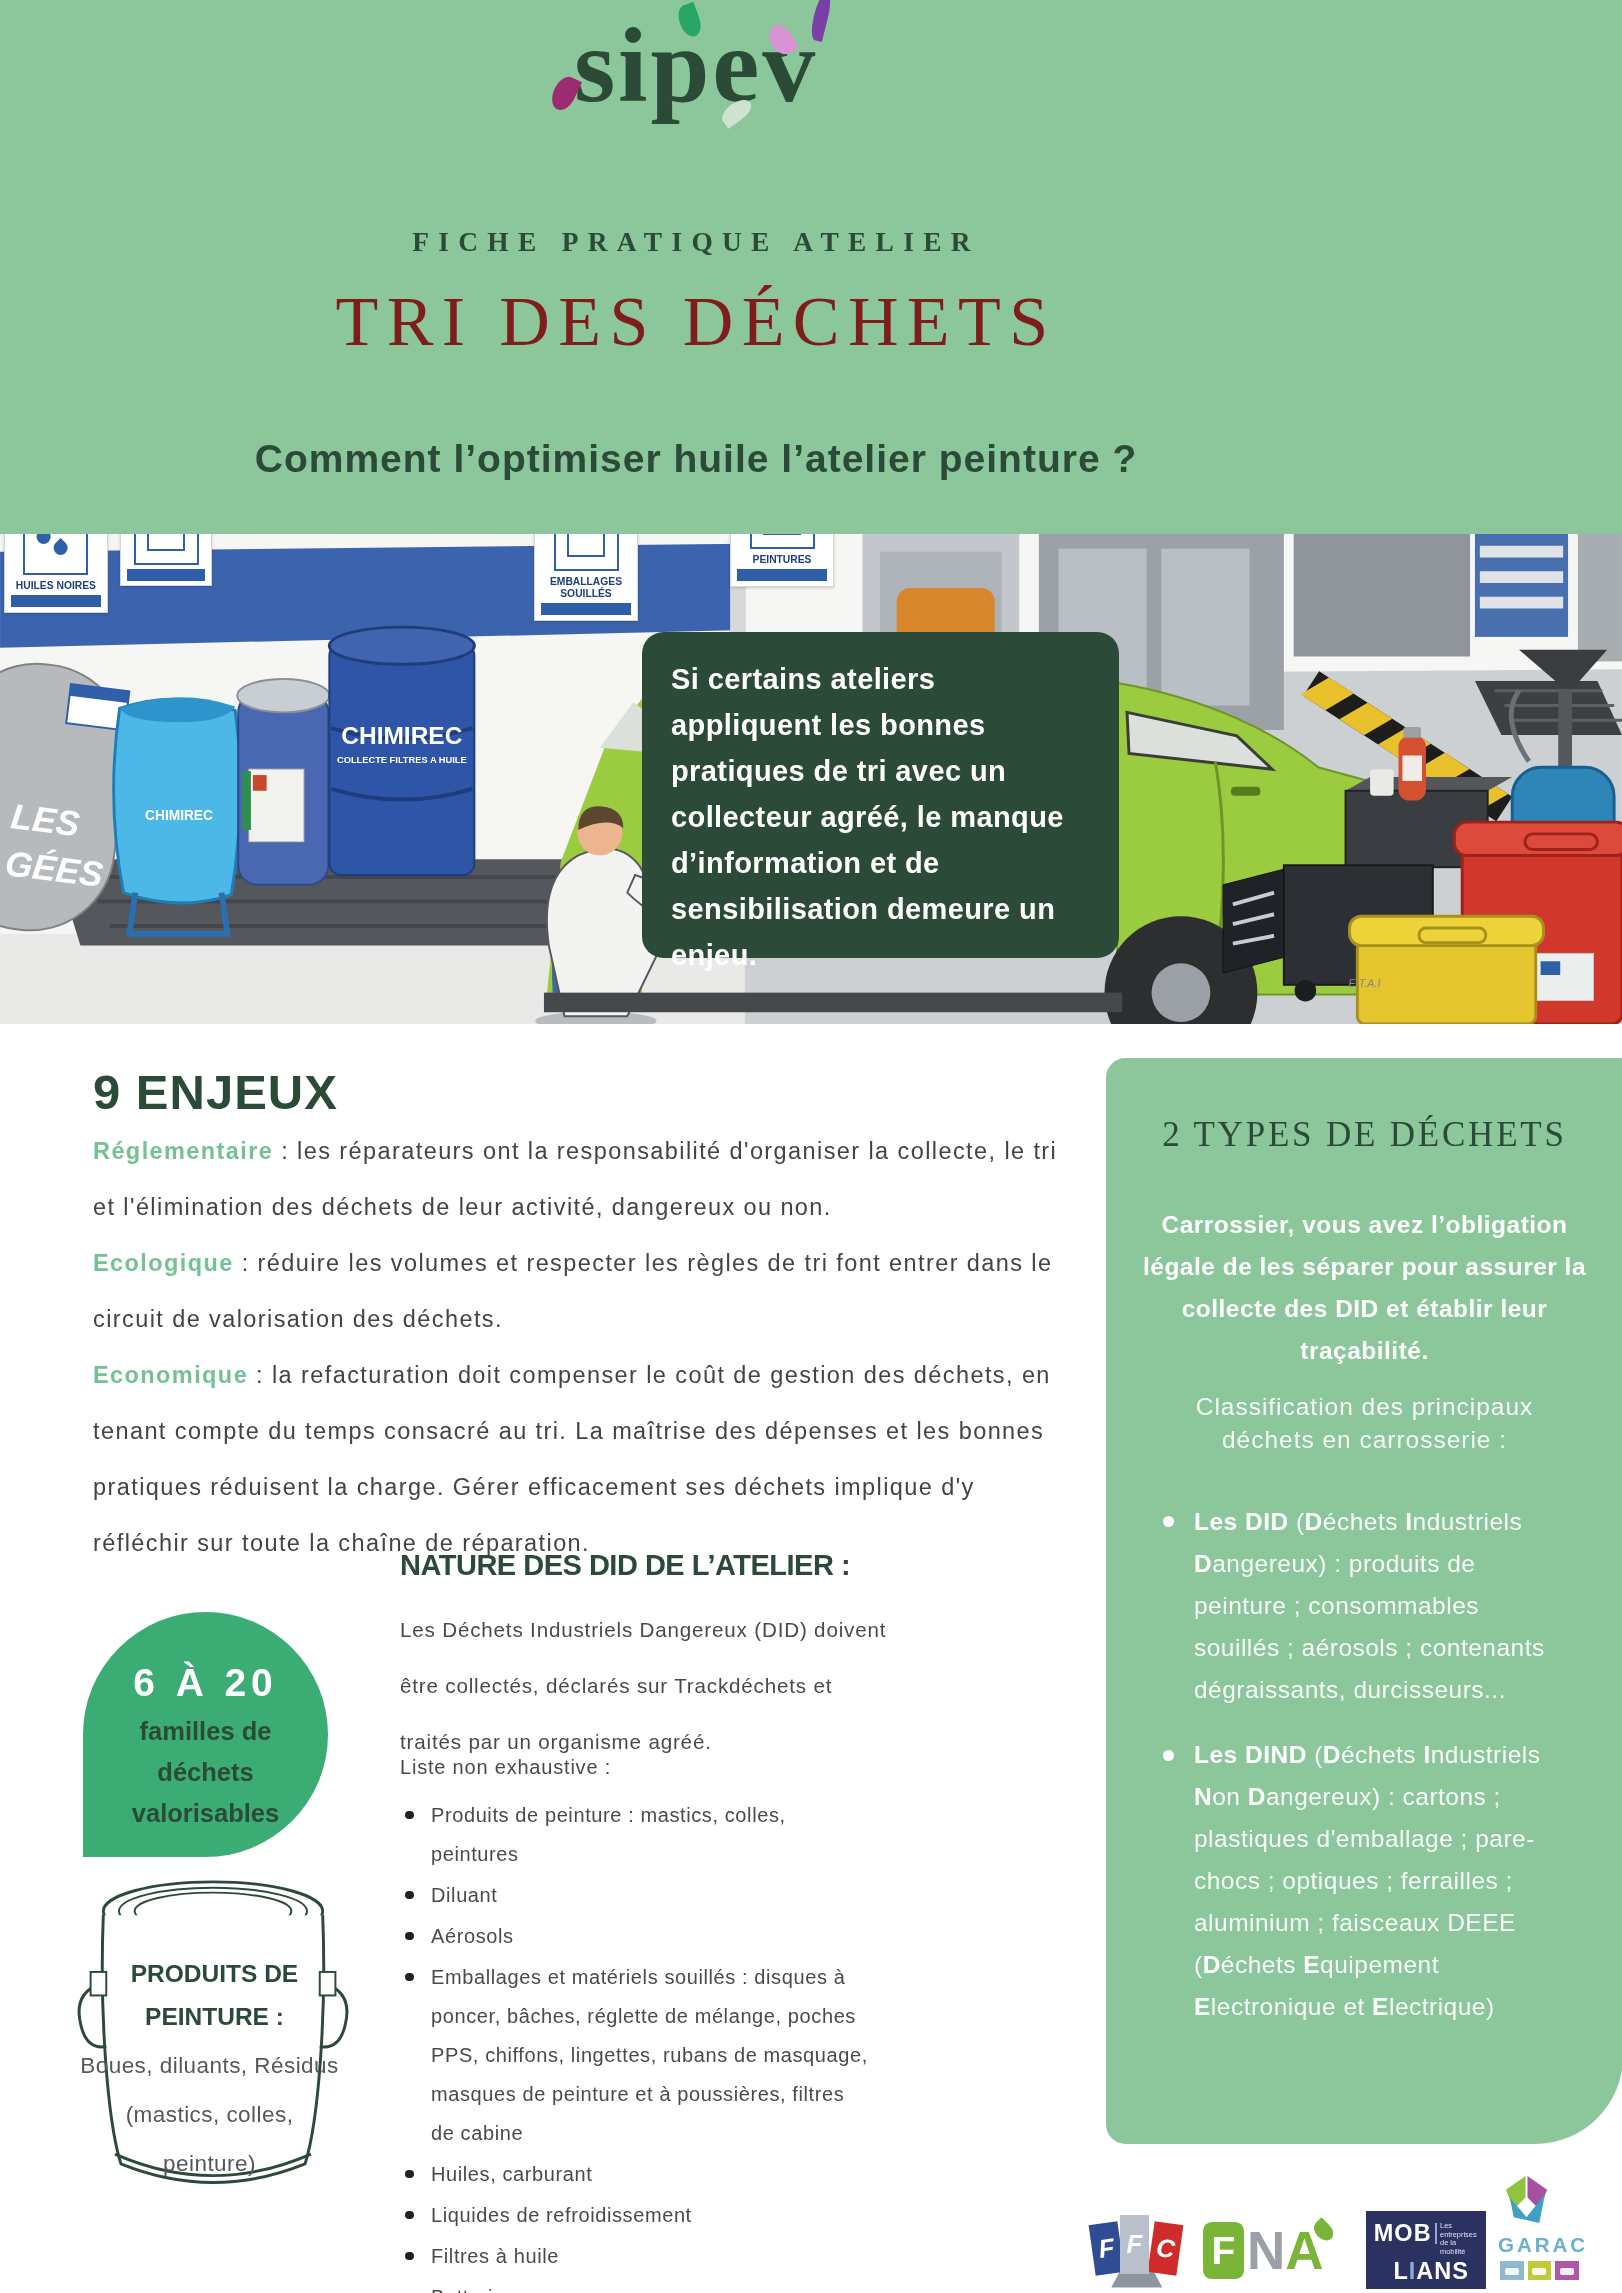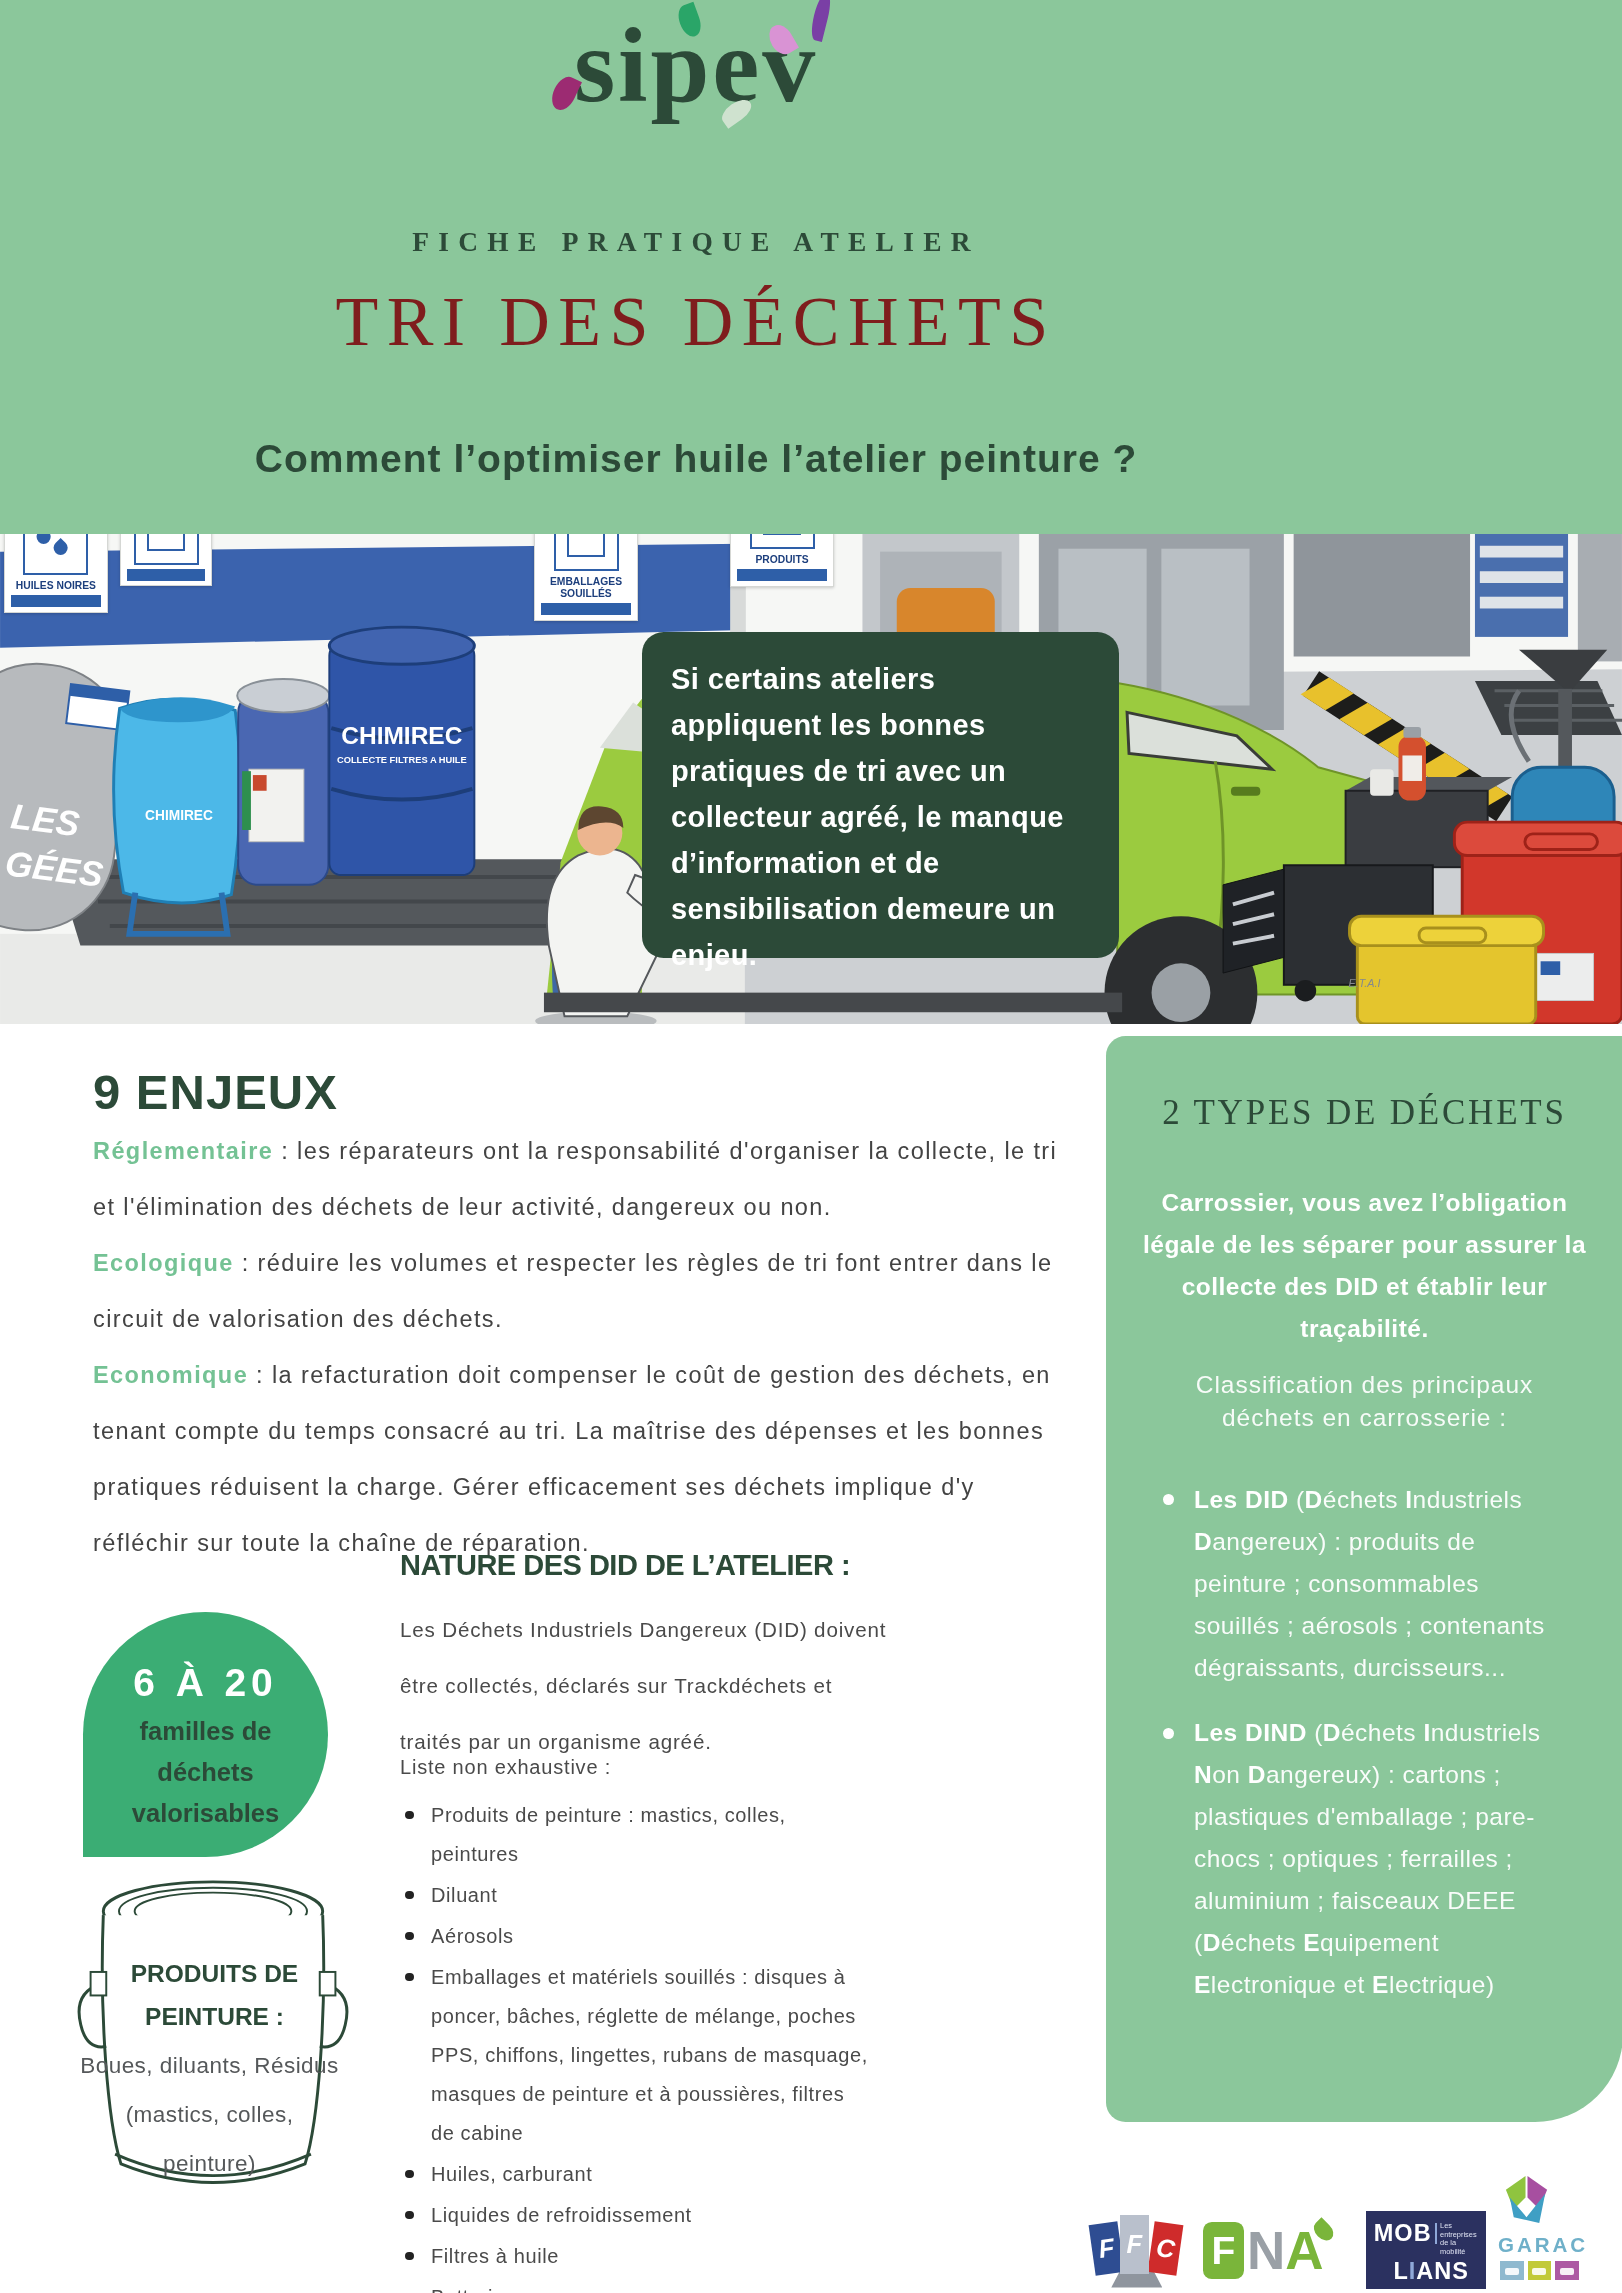--- a/index.html
+++ b/index.html
@@ -66,21 +66,21 @@
   .nature-list li::before{content:'';position:absolute;left:4.9px;top:14.7px;width:8.8px;height:8.8px;
                   border-radius:50%;background:#222222;}
 
   .can-svg{position:absolute;left:71px;top:1874px;z-index:1;}
   .can-title{position:absolute;left:83px;top:1952px;width:263px;z-index:2;text-align:center;
              font-size:24.5px;font-weight:700;color:#2C4A38;line-height:43px;}
   .can-body{position:absolute;left:78px;top:2041px;width:263px;z-index:2;text-align:center;
             font-size:22.5px;color:#55585a;line-height:49px;letter-spacing:0.02em;}
 
   
-  .sidebar{position:absolute;left:1106px;top:1036px;width:517px;height:1086px;
+  .sidebar{position:absolute;left:1106px;top:1058px;width:517px;height:1086px;
            background:#8BC79B;border-radius:19.6px 0 88px 19.6px;box-sizing:border-box;}
   .s-title{margin:57px 0 0;text-align:center;font-family:"Liberation Serif",serif;font-weight:400;
            font-size:35px;color:#2C4A38;letter-spacing:0.08em;}
   .s-lead{margin:49px auto 0;width:461px;text-align:center;color:#ffffff;font-weight:700;
           font-size:24.5px;line-height:42px;letter-spacing:0.02em;}
   .s-class{margin:17.6px auto 0;width:392px;text-align:center;color:rgba(255,255,255,0.93);
            font-size:24.5px;line-height:33px;letter-spacing:0.04em;}
   .s-bullets{margin:45px 0 0 51px;padding:0;width:412px;list-style:none;color:rgba(255,255,255,0.95);}
   .s-bullets li{position:relative;padding-left:37px;margin-bottom:23.5px;font-size:24.5px;
                 line-height:42px;letter-spacing:0.02em;}
@@ -292,21 +292,21 @@
       <div class="p-icon">
           <span class="p-inner"></span>
         </div>
       <div class="p-label">EMBALLAGES SOUILLÉS</div>
       <div class="p-bar"></div>
     </div>
     <div class="poster" style="left:730px;top:-55px;">
       <div class="p-icon">
           <span class="p-inner"></span>
         </div>
-      <div class="p-label">PRODUITS</div>
+      <div class="p-label">PEINTURES</div>
       <div class="p-bar"></div>
     </div>
 
     <div class="overlay-box">Si certains ateliers appliquent les bonnes pratiques de tri avec un collecteur agréé, le manque d’information et de sensibilisation demeure un enjeu.</div>
   </div>
 
   <div class="enjeux-title">9 ENJEUX</div>
   <div class="enjeux-body">
     <p><span class="kw">Réglementaire</span><span> : les réparateurs ont la responsabilité d'organiser la collecte, le tri et l'élimination des déchets de leur activité, dangereux ou non.</span></p>
     <p><span class="kw">Ecologique</span><span> : réduire les volumes et respecter les règles de tri font entrer dans le circuit de valorisation des déchets.</span></p>

